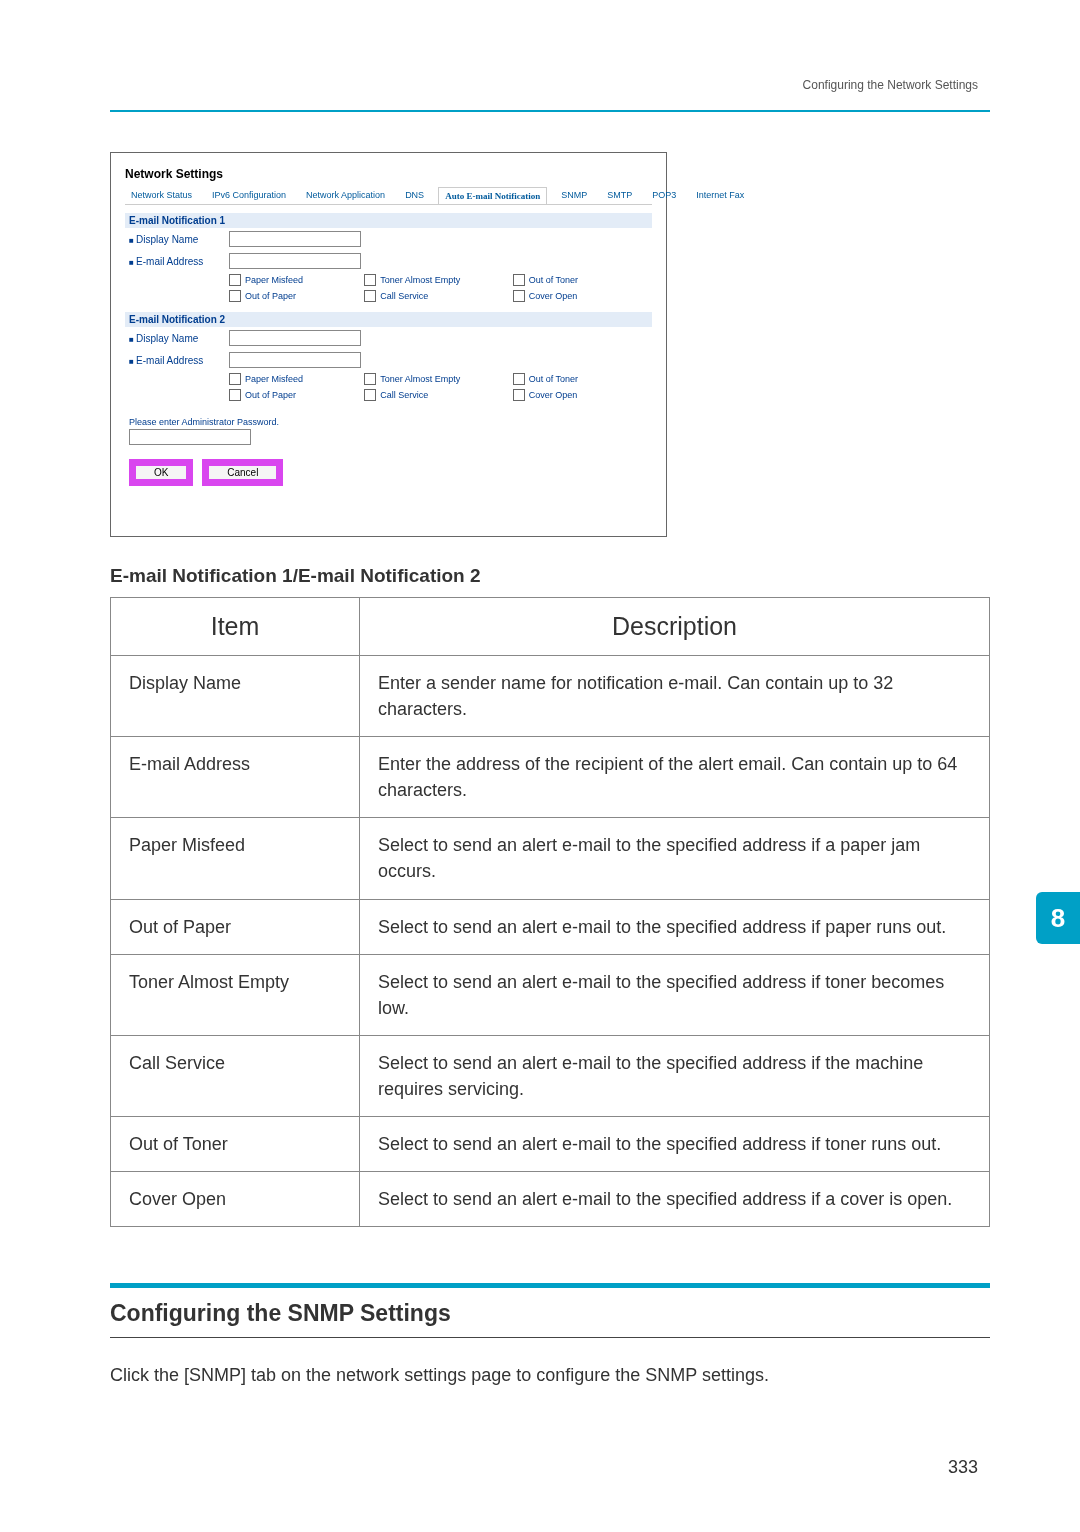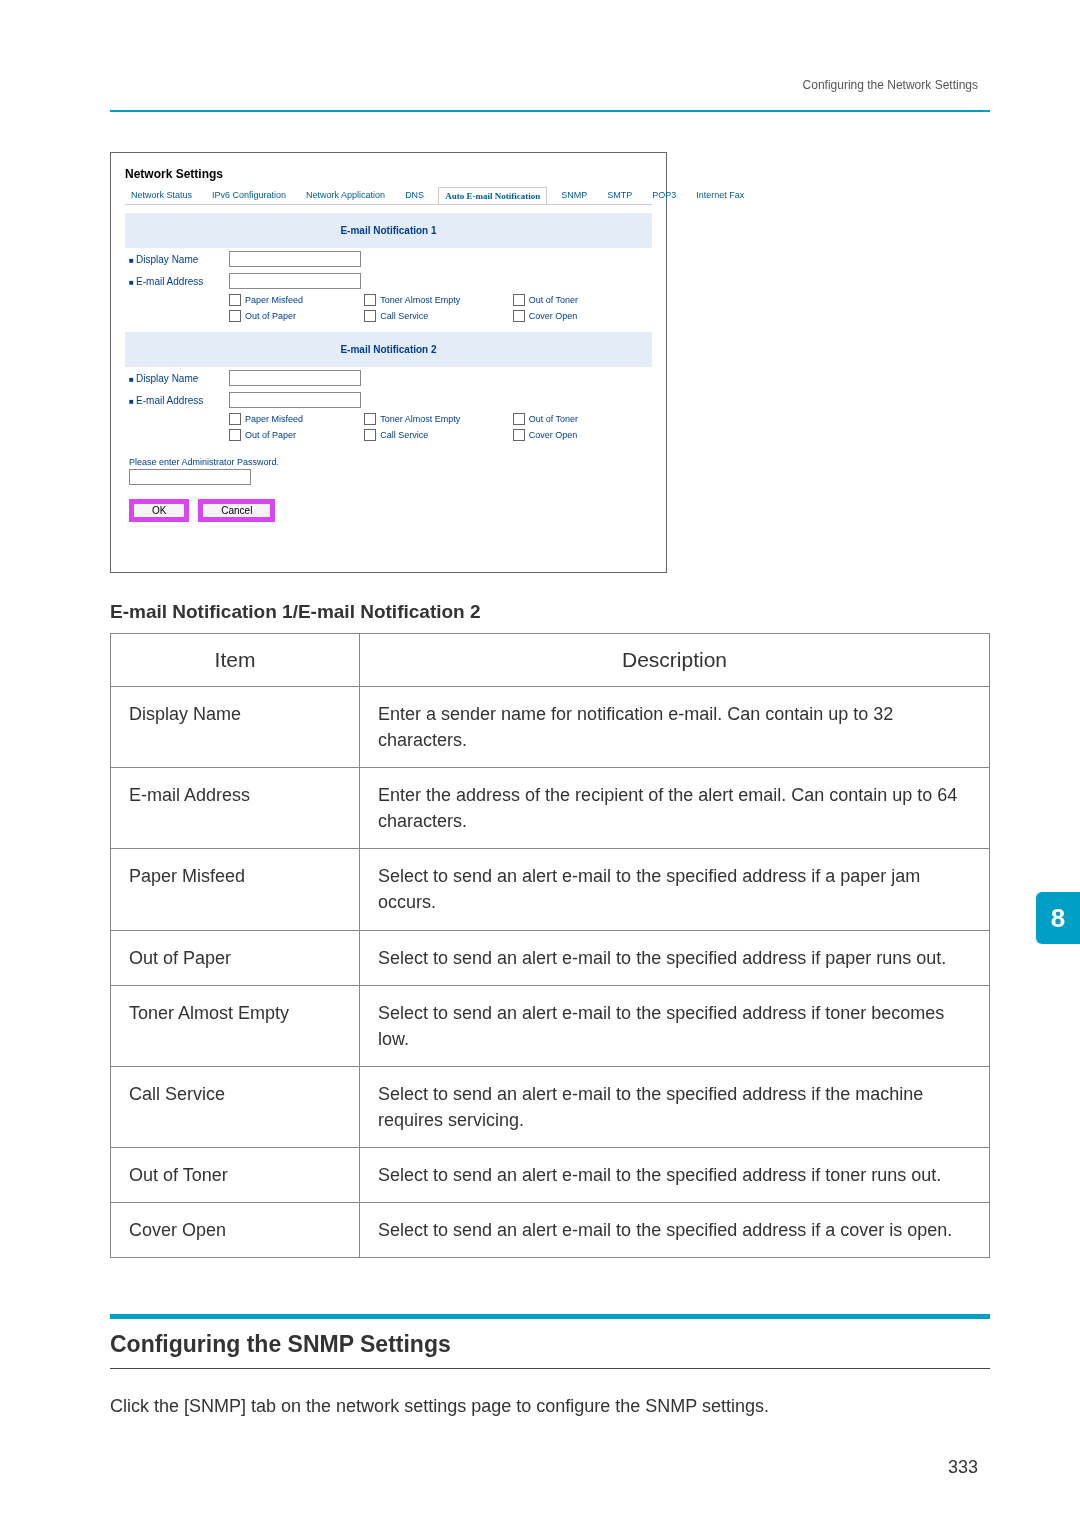--- a/index.html
+++ b/index.html
@@ -66,23 +66,22 @@
     border-top: 1px solid #ccc;
     border-left: 1px solid #ccc;
     border-right: 1px solid #ccc;
     font-family: Liberation Serif, serif;
   }
   .section-head {
     background: #e3ecf7;
     color: #003d8f;
     font-weight: bold;
     font-size: 10px;
-    padding: 12px 4px;
+    padding: 2px 4px;
     margin-top: 8px;
-    text-align: center;
   }
   .form-row {
     display: flex;
     align-items: center;
     padding: 3px 4px;
     font-size: 10px;
     color: #003d8f;
   }
   .form-label {
     width: 100px;
@@ -128,21 +127,21 @@
     height: 14px;
     width: 120px;
     margin: 0 4px 10px 4px;
     background: #fff;
   }
   .btn-row {
     padding: 4px 4px 50px 4px;
   }
   .btn {
     display: inline-block;
-    border: 5px solid #d946ef;
+    border: 7px solid #d946ef;
     padding: 1px 18px;
     font-size: 10px;
     background: #f5f5f5;
     color: #000;
     margin-right: 6px;
     cursor: pointer;
   }
 
   .table-title {
     font-size: 19px;
@@ -155,21 +154,21 @@
     width: 100%;
     border-collapse: collapse;
     font-size: 18px;
   }
   table.desc th {
     font-weight: normal;
     text-align: center;
     padding: 14px 10px;
     border: 1px solid #888;
     color: #333;
-    font-size: 21px;
+    font-size: 25px;
   }
   table.desc td {
     padding: 14px 18px;
     border: 1px solid #888;
     color: #333;
     vertical-align: top;
     font-size: 18px;
     line-height: 1.45;
   }
   table.desc td:first-child {

